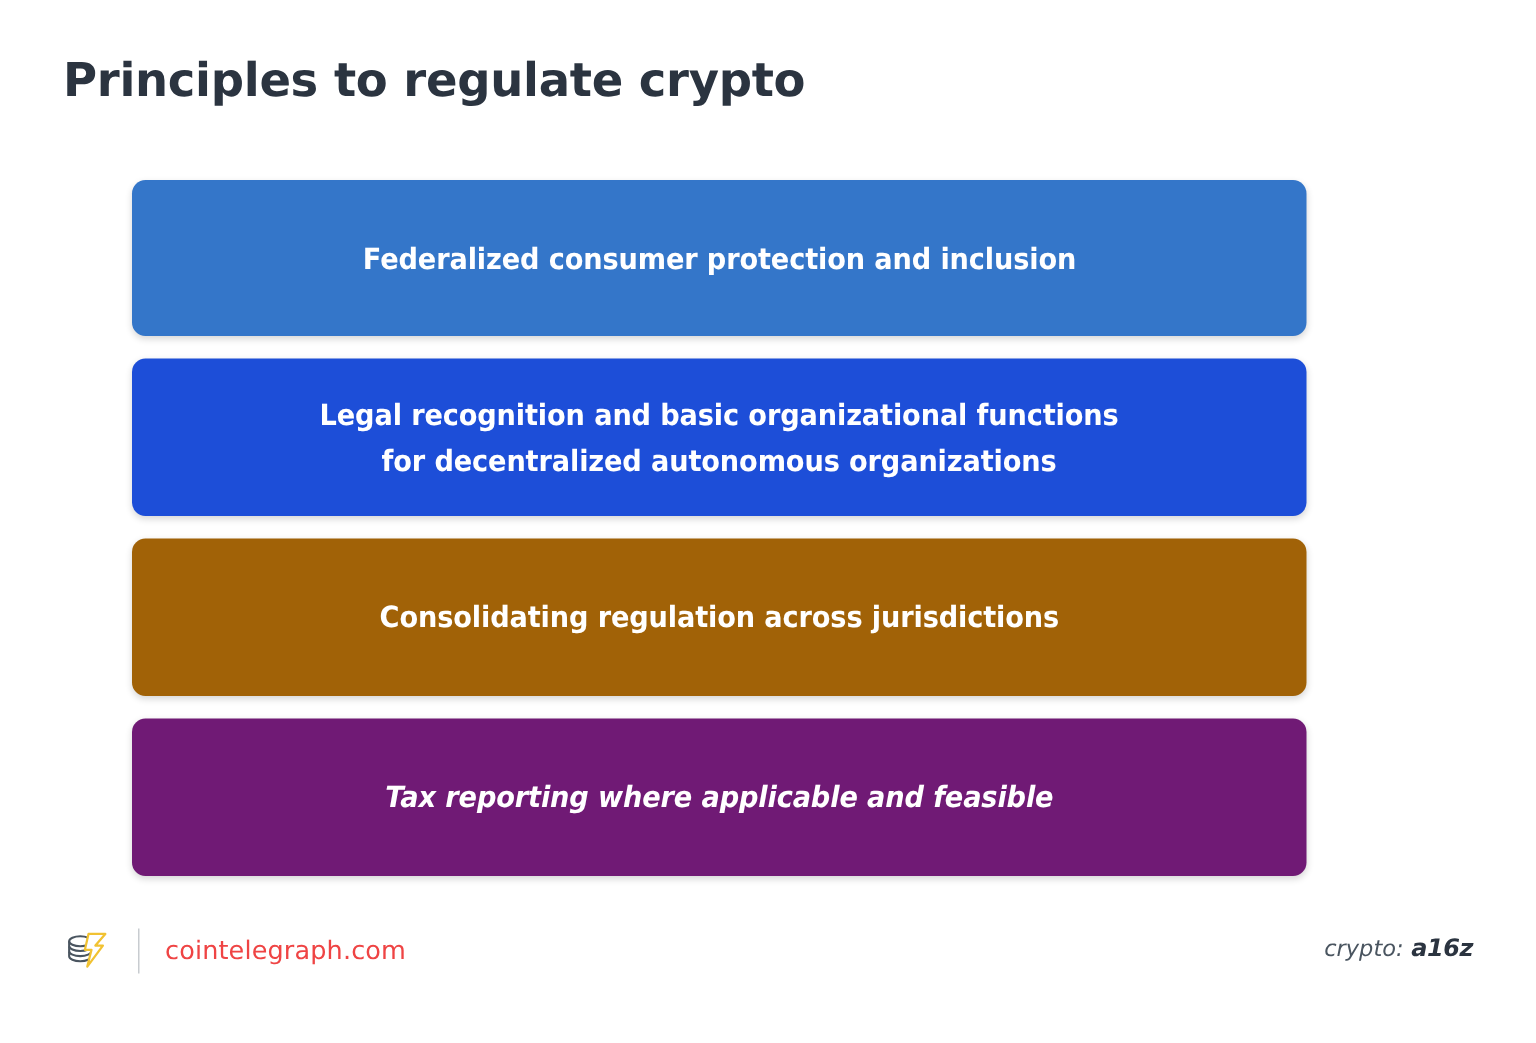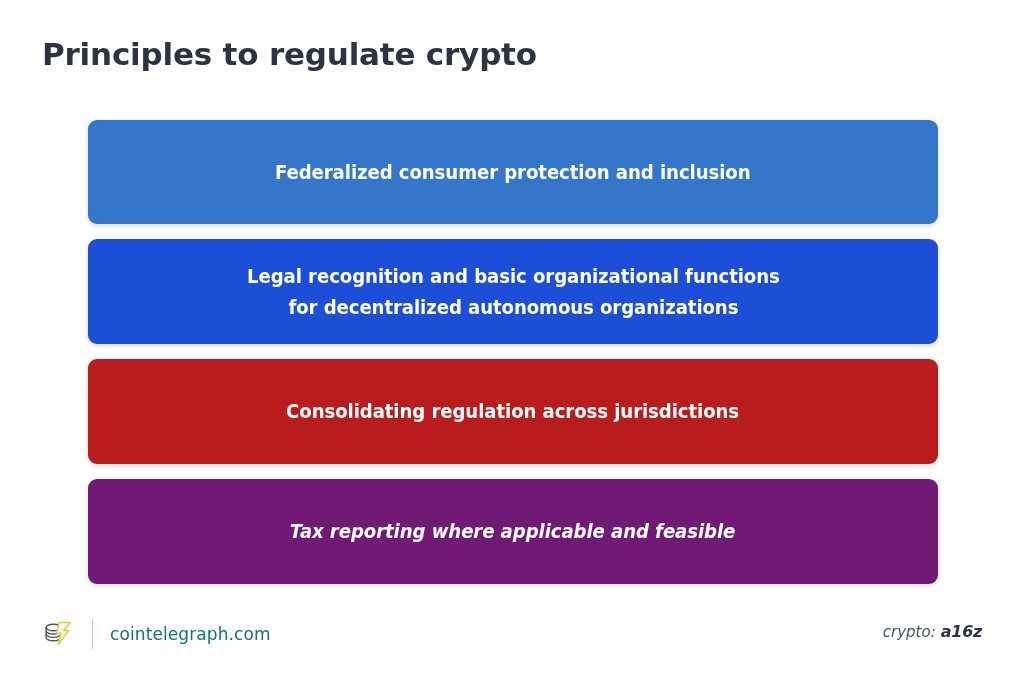--- a/index.html
+++ b/index.html
@@ -37,21 +37,21 @@
   }
 
   
   .bars {
     position: absolute;
     left: 88px;
     top: 120px;
     width: 850px;
   }
   .bar {
-    width: 850px;
+    width: 783px;
     border-radius: 9px;
     display: flex;
     align-items: center;
     justify-content: center;
     box-sizing: border-box;
     box-shadow: 0 2px 5px rgba(0,0,0,0.16);
     margin-bottom: 15px;
     position: relative;
   }
   .bar-label {
@@ -142,21 +142,21 @@
 
     <div class="bar bar-1" style="background: rgb(52, 118, 201);">
       <div class="bar-label">Federalized consumer protection and inclusion</div>
     </div>
 
     <div class="bar bar-2" style="background: #1d4ed8;">
       <div class="bar-label">Legal recognition and basic organizational functions
 for decentralized autonomous organizations</div>
     </div>
 
-    <div class="bar bar-3" style="background: #b91c1c;">
+    <div class="bar bar-3" style="background: #a16207;">
       <div class="bar-label">Consolidating regulation across jurisdictions</div>
     </div>
 
     <div class="bar bar-4" style="background: #701a75; font-style: italic;">
       <div class="bar-label">Tax reporting where applicable and feasible</div>
     </div>
 
   </div>
 
   <div class="footer">
@@ -167,21 +167,21 @@
           <ellipse cx="13.5" cy="10.5" rx="7.4" ry="3.3"></ellipse>
           <path d="M6.1 10.5v3.2c0 1.82 3.31 3.3 7.4 3.3s7.4-1.48 7.4-3.3v-3.2"></path>
           <path d="M6.1 13.9v3.2c0 1.82 3.31 3.3 7.4 3.3s7.4-1.48 7.4-3.3v-3.2"></path>
           <path d="M6.1 17.3v3.2c0 1.82 3.31 3.3 7.4 3.3s7.4-1.48 7.4-3.3v-3.2"></path>
         </g>
         <path d="M19.0 5.6 L30.2 5.6 L23.6 13.4 L28.6 13.4 L18.2 27.4 L21.0 16.2 L16.6 16.2 Z" fill="#ffffff" stroke="#f1c232" stroke-width="1.5" stroke-linejoin="round"></path>
       </svg>
 
       <div class="footer-divider"></div>
 
-      <div class="footer-site" style="color: #0f766e;">cointelegraph.com</div>
+      <div class="footer-site" style="color: #ef4444;">cointelegraph.com</div>
     </div>
 
     <div class="footer-source">
       <span class="src-label">crypto:</span>
       <span class="src-value">a16z</span>
     </div>
 
   </div>
 
 </div>

